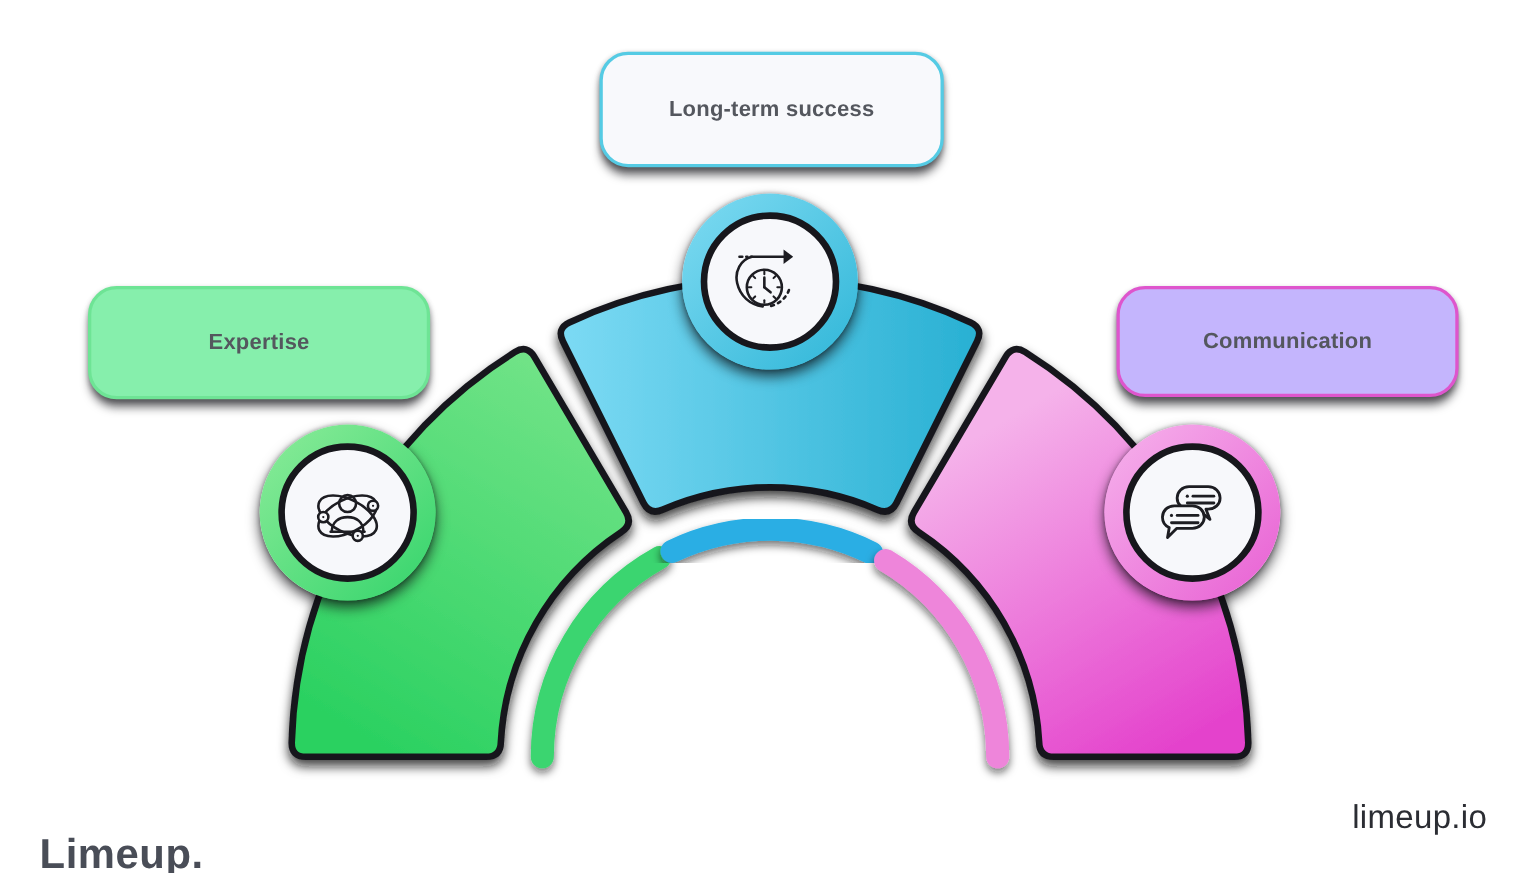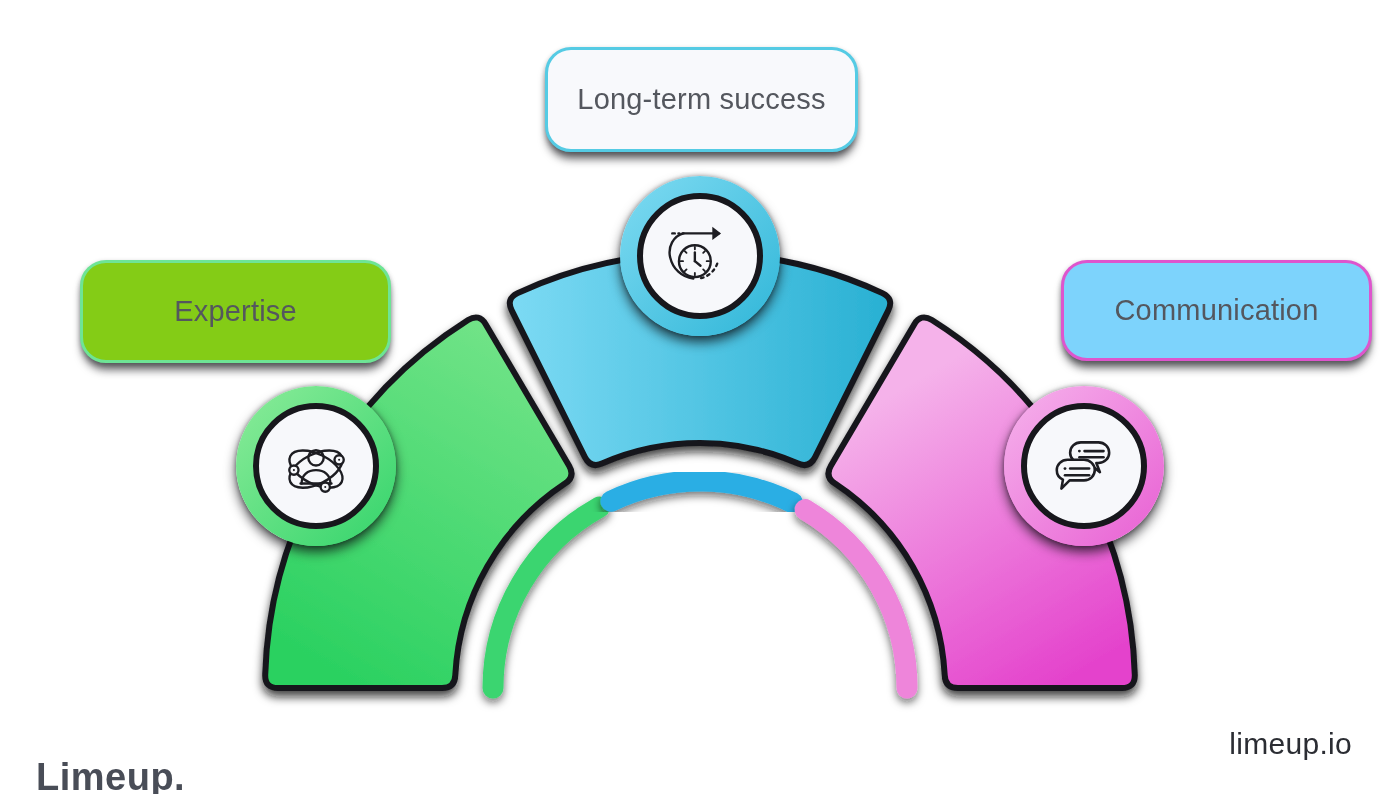--- a/index.html
+++ b/index.html
@@ -14,21 +14,21 @@
   
   .label-box{
     position:absolute;
     background:#f8f9fc;
     border:3.5px solid #ccc;
     border-radius:26px;
     display:flex;align-items:center;justify-content:center;
     box-shadow:0 9px 9px -2px rgba(14,14,20,.62), 0 2px 5px rgba(14,14,20,.28);
   }
   .label-box span{
-    font-size:29px;font-weight:400;letter-spacing:.2px;color:#54575e;
+    font-size:20px;font-weight:700;letter-spacing:.2px;color:#54575e;
   }
   .box-expertise{left:80px;top:260px;width:305px;height:97px;}
   .box-long{left:545px;top:47px;width:307px;height:99px;}
   .box-comm{left:1015px;top:260px;width:305px;height:95px;}
 
   
   .badge{
     position:absolute;width:160px;height:160px;border-radius:50%;
     box-shadow:0 6px 12px rgba(12,12,16,.75), 0 0 4px rgba(12,12,16,.35);
   }
@@ -134,27 +134,27 @@
         <line x1="36.5" y1="21.5" x2="55" y2="21.5"></line>
         <line x1="31.5" y1="27.5" x2="55" y2="27.5"></line>
         <path d="M20,30 h16 c6,0 10.5,4.5 10.5,10 c0,5.5 -4.5,10 -10.5,10 h-14 l-8,8 1.5,-8.7 c-3.7,-1.6 -6,-5.1 -6,-9.3 c0,-5.5 4.5,-10 10.5,-10 z" fill="#f7f8fb"></path>
         <circle cx="17.5" cy="38.5" r="1.4" fill="#1d1d22" stroke="none"></circle>
         <line x1="22.5" y1="38.5" x2="41" y2="38.5"></line>
         <line x1="17.5" y1="45" x2="41" y2="45"></line>
       </svg>
     </div>
   </div>
 
-  <div class="label-box box-expertise" style="border-color: rgb(110, 228, 149); background: #84cc16;">
+  <div class="label-box box-expertise" style="border-color: rgb(110, 228, 149); background: #86efac;">
     <span style="color: rgb(84, 87, 94);">Expertise</span>
   </div>
   <div class="label-box box-long" style="border-color: rgb(85, 203, 228); background: rgb(248, 249, 252);">
     <span style="color: rgb(84, 87, 94);">Long-term success</span>
   </div>
-  <div class="label-box box-comm" style="border-color: rgb(222, 85, 205); background: #7dd3fc; margin-left: 46px;">
+  <div class="label-box box-comm" style="border-color: rgb(222, 85, 205); background: #c4b5fd;">
     <span style="color: rgb(84, 87, 94);">Communication</span>
   </div>
 
   <div class="logo">
     <div class="logo-text" style="color: rgb(73, 77, 87); margin-top: 44px;">Limeup.</div>
     <div class="logo-bar" style="background: rgb(74, 78, 88);"></div>
   </div>
   <div class="website" style="color: rgb(43, 45, 51);">limeup.io</div>
 
 </div>

